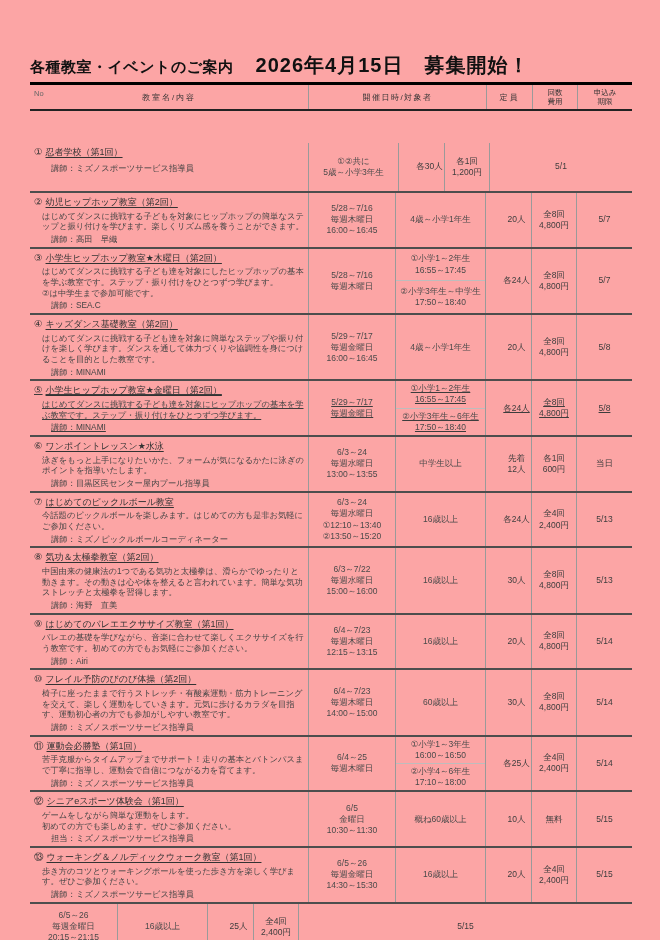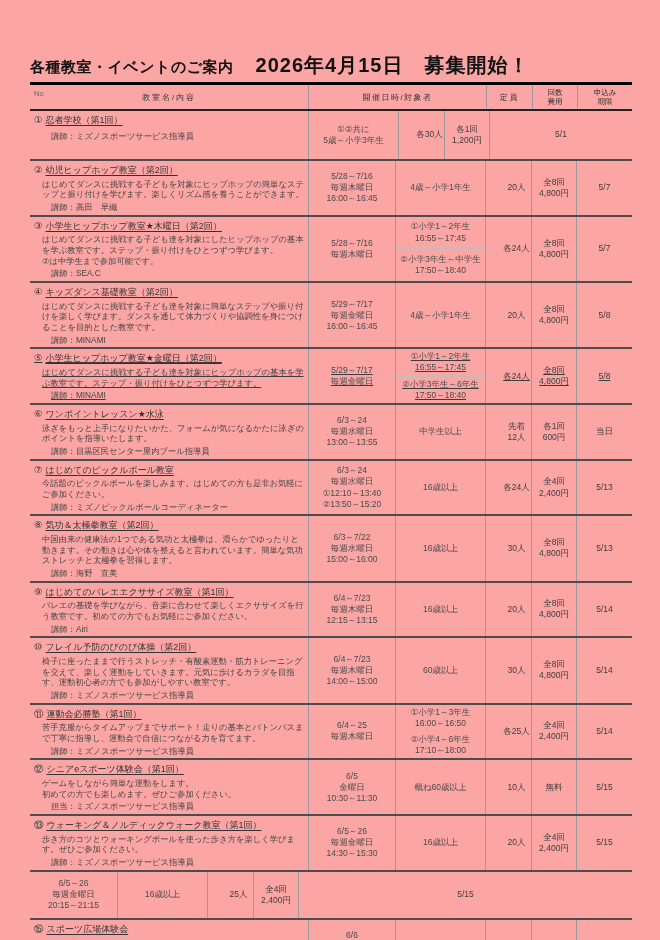--- a/index.html
+++ b/index.html
@@ -13,21 +13,21 @@
   .th{display:flex;align-items:center;justify-content:center;font-size:8px;color:#333;box-sizing:border-box;}
   .th + .th{border-left:1px solid #9a9a9a;}
   .th-name{width:278px;position:relative;letter-spacing:2px;}
   .no-label{position:absolute;left:4px;top:4px;font-size:7.5px;color:#666;letter-spacing:0;}
   .th-sched{width:178px;letter-spacing:1.5px;}
   .th-cap{width:46px;letter-spacing:2px;}
   .th-fee{width:45px;font-family:Liberation Serif, serif;}
   .th-dl{flex:1;}
   .th-2line{display:flex;flex-direction:column;align-items:center;justify-content:center;font-size:7.5px;line-height:1.25;}
   .trow{display:flex;align-items:stretch;border-top:2px solid #4d4d4d;box-sizing:border-box;}
-  #rows .trow:first-child{border-top:none;}
+  #rows .trow:first-child{border-top:none;margin-top:32px;}
   .cell{box-sizing:border-box;display:flex;flex-direction:column;align-items:center;justify-content:center;text-align:center;font-size:8.5px;line-height:1.3;white-space:pre-line;}
   .cell + .cell{border-left:1px solid #9a9a9a;}
   .c-name{width:278px;align-items:flex-start;justify-content:flex-start;text-align:left;white-space:normal;padding:3px 4px 2px 4px;}
   .c-sched{width:87px;color:#4a4a4a;}
   .c-target{width:90px;padding:0;color:#4a4a4a;}
   .c-cap{width:46px;padding-left:16px;}
   .c-fee{width:45px;}
   .c-dl{flex:1;}
   .title-line{font-size:9px;color:#333;margin-bottom:2px;}
   .no{margin-right:3px;font-size:9.5px;}

